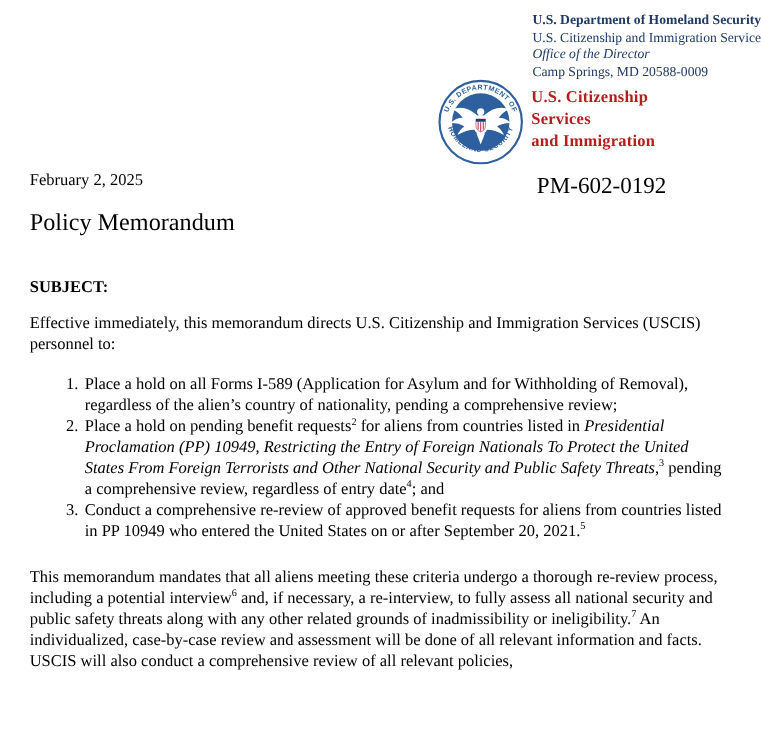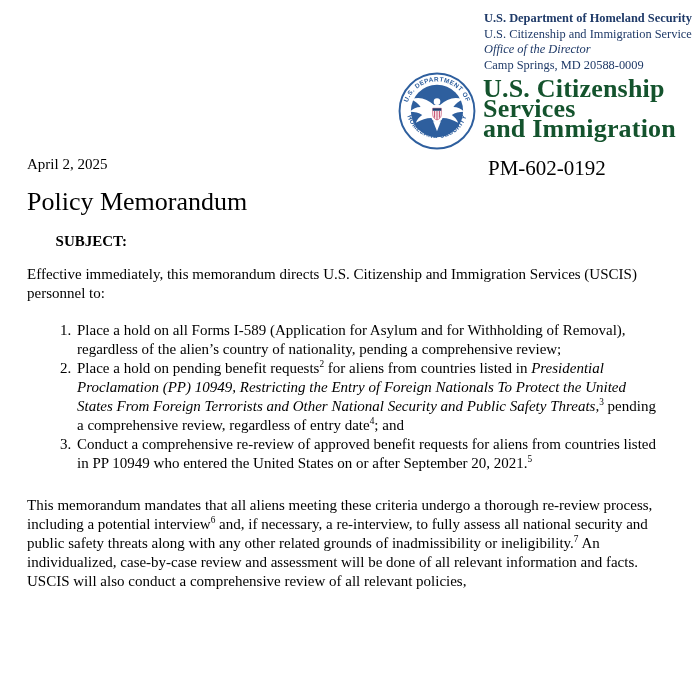--- a/index.html
+++ b/index.html
@@ -18,31 +18,31 @@
     color:#1f3a68;
     font-size:12.4px;line-height:15.5px;
     white-space:nowrap;
   }
   .letterhead .lh-bold{font-weight:bold;}
   .letterhead .lh-italic{font-style:italic;}
   
   .seal{position:absolute;top:72px;left:398px;width:78px;height:78px;}
   .wordmark{
     position:absolute;top:79px;left:483px;
-    color:#14532d;font-weight:600;
-    font-size:26px;line-height:20px;
+    color:#b91c1c;font-weight:600;
+    font-size:15px;line-height:20px;
     letter-spacing:0.2px;
   }
   
   .dateline{position:absolute;top:156px;left:27px;font-size:15px;}
   .pmnumber{position:absolute;top:156px;left:488px;font-size:21px;}
   
   .content{position:absolute;top:190px;left:27px;width:638px;line-height:19px;}
-  .doc-title{font-size:26px;line-height:24px;font-weight:normal;margin:0;font-family:Liberation Serif, serif;}
-  .subject-row{display:flex;margin-top:18px;text-align:right;}
+  .doc-title{font-size:22px;line-height:24px;font-weight:normal;margin:0;font-family:Liberation Serif, serif;}
+  .subject-row{display:flex;margin-top:38px;}
   .subject-label{font-weight:bold;width:100px;flex:0 0 100px;}
   .subject-text{max-width:492px;}
   .section-heading{font-weight:bold;margin-top:29px;}
   .intro-para{margin-top:14px;}
   ol.directives{margin:18px 0 4px 0;padding-left:48px;}
   ol.directives li{padding-left:2px;}
   .closing-para{margin-top:23px;}
   sup{font-size:0.62em;line-height:0;}
 </style>
 </head>
@@ -84,21 +84,21 @@
       <path d="M47 50 v8.6 M50 50 v11 M53 50 v8.6" stroke="#b31942" stroke-width="1.1"></path>
     </g>
   </svg>
 
   <div class="wordmark">
     <div>U.S. Citizenship</div>
     <div>Services</div>
     <div>and Immigration</div>
   </div>
 
-  <div class="dateline">April 2, 2025</div>
+  <div class="dateline">February 2, 2025</div>
   <div class="pmnumber">PM-602-0192</div>
 
   <div class="content">
     <h1 class="doc-title">Policy Memorandum</h1>
 
     <div class="subject-row">
       <div class="subject-label">SUBJECT:</div>
     </div>
 
 

